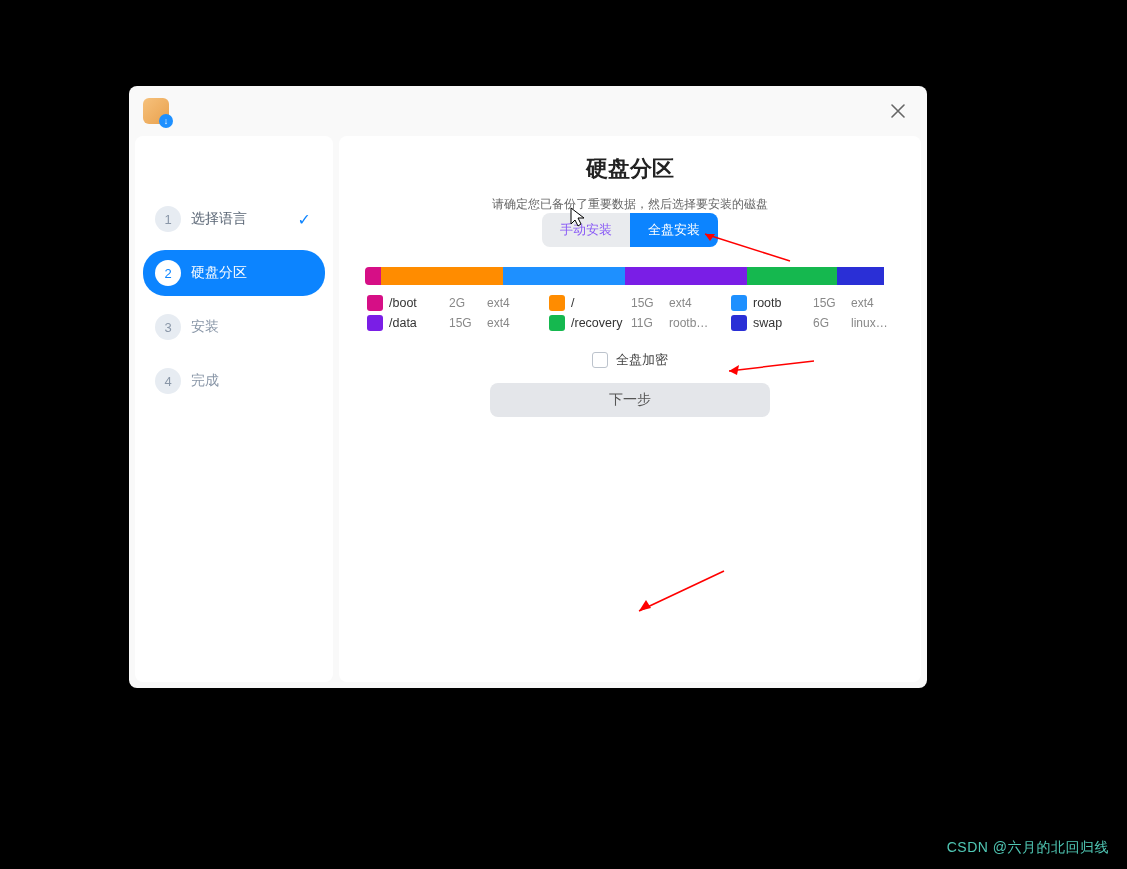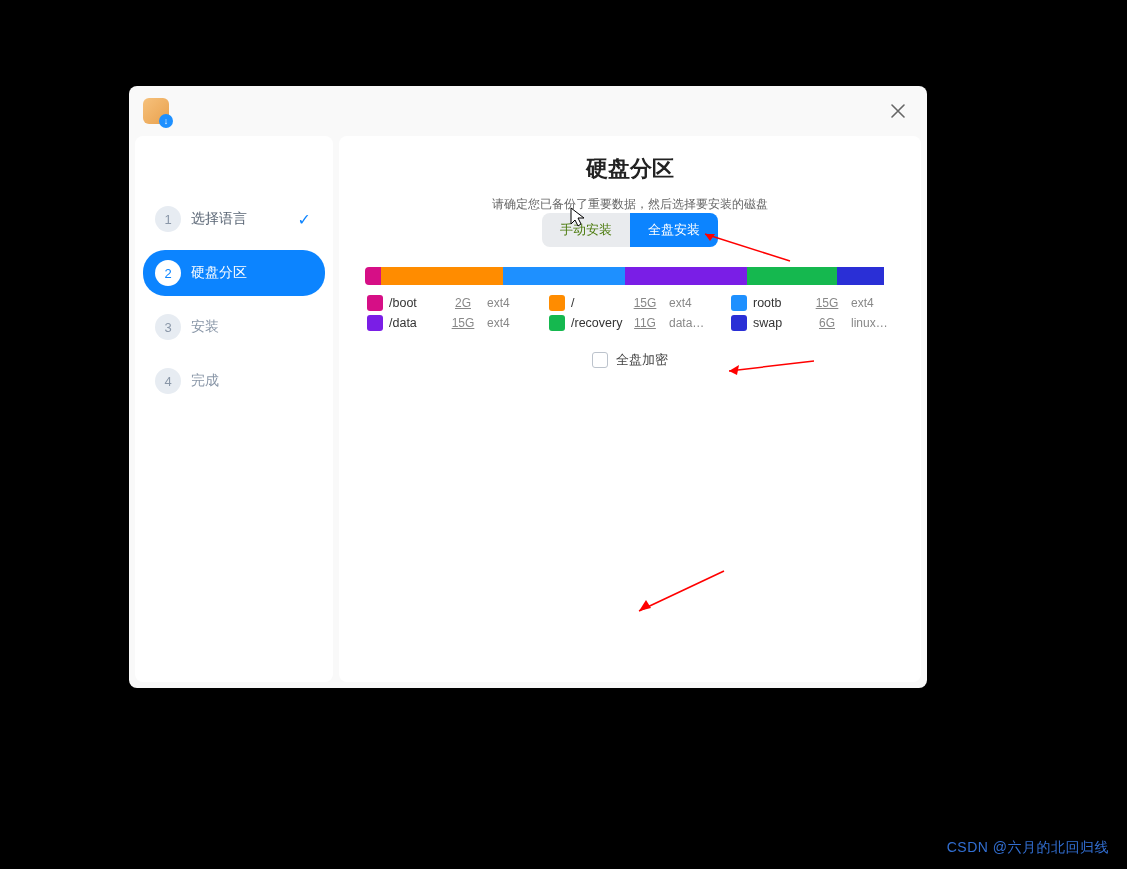--- a/index.html
+++ b/index.html
@@ -24,45 +24,45 @@
   .step.done .step-label { color:#5a6675; }
   .step.done .check { position:absolute; right:14px; color:#0c84ff; font-size:16px; }
   .step.active { background:#0c84ff; }
   .step.active .step-num { background:#fff; color:#0c84ff; }
   .step.active .step-label { color:#fff; }
   .main { flex:1; background:#fff; border-radius:8px; padding: 18px 26px 16px 26px; display:flex; flex-direction:column; align-items:center; position:relative; }
   .title { font-size:22px; font-weight:700; color:#222; margin-bottom:12px; }
   .subtitle { font-size:12px; color:#666; }
   .seg { display:flex; border-radius:8px; overflow:hidden; margin-bottom:18px; }
   .seg button { border:0; padding: 8px 18px; font-size:13px; cursor:pointer; }
-  .seg .manual { background:#e9ebee; color:#4d7c0f; }
+  .seg .manual { background:#e9ebee; color:#8b5cf6; }
   .seg .full { background:#0c84ff; color:#ffffff; }
   .disk-card { width:190px; height:170px; background:linear-gradient(135deg,#1b95ff,#0c7af5); border-radius:6px; display:flex; flex-direction:column; align-items:center; justify-content:center; gap:10px; color:#e8f3ff; margin-bottom:8px; cursor:pointer; }
   .disk-icon { width:90px; height:90px; border-radius:16px; background:linear-gradient(180deg,#33c080,#1d9d5d); display:flex; flex-direction:column; align-items:center; justify-content:center; box-shadow: 0 8px 18px rgba(0,0,0,.18) inset, 0 6px 12px rgba(0,0,0,.15); position:relative; }
   .disk-icon .circ { width:42px; height:42px; border-radius:50%; border:3px solid #d6f4e4; display:flex; align-items:center; justify-content:center; }
   .disk-icon .circ::after { content:""; width:20px; height:20px; border-radius:50%; border:3px solid #d6f4e4; border-left-color:transparent; border-bottom-color:transparent; transform:rotate(45deg); }
   .disk-icon .base { position:absolute; bottom:6px; left:8px; right:8px; height:16px; background:#e9efe7; border-radius:3px; display:flex; align-items:center; padding:0 6px; gap:4px; }
   .disk-icon .led { width:6px; height:6px; background:#4cd964; border-radius:50%; }
   .disk-icon .slots { margin-left:auto; display:flex; gap:2px; }
   .disk-icon .slot { width:2px; height:8px; background:#999; }
   .disk-label { font-size:12px; }
   .bar { width:100%; height:18px; display:flex; border-radius:4px; overflow:hidden; margin-top:2px; }
   .bar span { display:block; height:100%; }
   .legend { width:100%; display:grid; grid-template-columns: repeat(3, 1fr); gap: 4px 20px; padding: 10px 2px 14px 2px; }
   .leg { display:flex; align-items:center; font-size:12.5px; color:#555; gap:6px; }
   .swatch { width:16px; height:16px; border-radius:3px; flex-shrink:0; }
   .leg .name { flex:1; color:#333; white-space:nowrap; overflow:hidden; text-overflow:ellipsis; }
   .leg .meta { color:#888; font-size:12px; margin-left:auto; display:flex; gap:10px; }
-  .leg .meta span:first-child { width:28px; text-align:center;text-decoration:underline; }
+  .leg .meta span:first-child { width:28px; text-align:left; }
   .leg .meta span:last-child { width:42px; overflow:hidden; text-overflow:ellipsis; white-space:nowrap; }
   .encrypt { display:flex; align-items:center; gap:8px; font-size:13px; color:#444; margin: 6px 0 14px; }
   .cb { width:16px; height:16px; border:1.5px solid #bcc3cc; border-radius:3px; cursor:pointer; }
   .next { width:280px; height:34px; background:#e4e6ea; border:0; border-radius:8px; color:#555; font-size:14px; cursor:pointer; }
   .arrow { position:absolute; pointer-events:none; }
-  .watermark { position:absolute; right:18px; bottom:12px; color:#3b82f6; font-size:14px; letter-spacing:.5px; opacity:.85; }
+  .watermark { position:absolute; right:18px; bottom:12px; color:#5eead4; font-size:14px; letter-spacing:.5px; opacity:.85; }
   .cursor { position:absolute; left:569px; top:206px; pointer-events:none; }
   .cursor svg { width:18px; height:22px; }
 </style>
 </head>
 <body>
 
 <div class="window">
   <div class="titlebar">
     <div class="app-icon">
         <div class="dot"></div>
@@ -139,36 +139,37 @@
                  <div class="meta">
               <span>15G</span>
               <span>ext4</span>
             </div>
           </div>
           <div class="leg">
             <div class="swatch" style="background:#15b84f"></div>
                  <div class="name">/recovery</div>
                  <div class="meta">
               <span>11G</span>
-              <span>data…</span>
+              <span>rootb…</span>
             </div>
           </div>
           <div class="leg">
             <div class="swatch" style="background:#2a2fd6"></div>
                  <div class="name">swap</div>
                  <div class="meta">
               <span>6G</span>
               <span>linux…</span>
             </div>
           </div>
         </div>
       <div class="encrypt">
         <div class="cb"></div>
         <span>全盘加密</span>
       </div>
+      <button class="next">下一步</button>
 
       <svg class="arrow" style="left:356px; top:90px" width="100" height="40">
           <line x1="95" y1="35" x2="10" y2="8" stroke="#ff0000" stroke-width="1.5"></line>
           <polygon points="10,8 20,8 15,15" fill="#ff0000"></polygon>
         </svg>
       <svg class="arrow" style="left:380px; top:215px" width="100" height="40">
           <line x1="95" y1="10" x2="10" y2="20" stroke="#ff0000" stroke-width="1.5"></line>
           <polygon points="10,20 20,14 18,24" fill="#ff0000"></polygon>
         </svg>
       <svg class="arrow" style="left:290px; top:430px" width="100" height="50">

